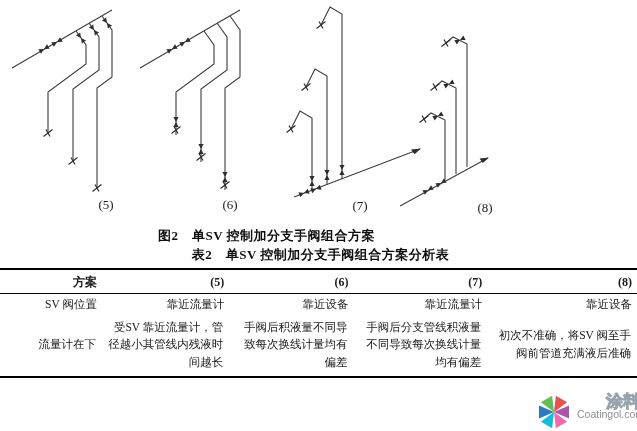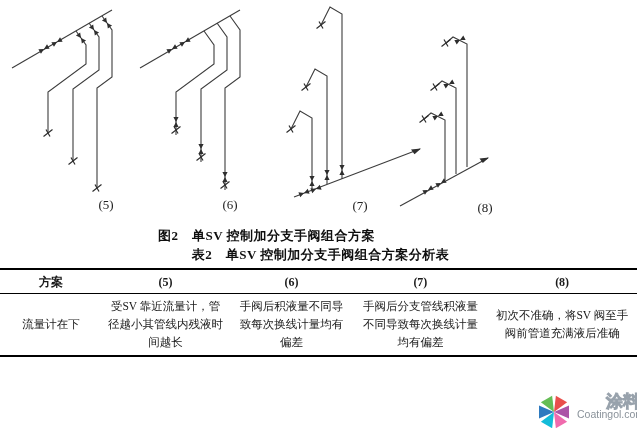--- a/index.html
+++ b/index.html
@@ -14,21 +14,21 @@
   .dtick{stroke:#2e2e2e;stroke-width:1.2;fill:none;}
   .dlabel{position:absolute;width:44px;text-align:center;font-size:13px;color:#222;}
   .cap{position:absolute;width:637px;text-align:center;font-weight:bold;font-size:13px;color:#0f0f0f;letter-spacing:.5px;}
   .cap-fig{top:227px;left:-52px;}
   .cap-tab{top:246px;left:2px;}
   table.analysis{
     position:absolute;top:268px;left:0;width:637px;border-collapse:collapse;
     font-size:11.5px;border-top:2px solid #000;border-bottom:2px solid #000;table-layout:fixed;
   }
   table.analysis thead th{font-weight:bold;font-size:12px;border-bottom:1.3px solid #000;height:21px;}
-  table.analysis th,table.analysis td{text-align:center;vertical-align:middle;padding:1px 5px;line-height:1.5;}
+  table.analysis th,table.analysis td{text-align:right;vertical-align:middle;padding:1px 5px;line-height:1.5;}
   table.analysis tbody tr{height:21px;}
   table.analysis tr.problem-row td{padding:4px 6px;line-height:1.55;}
   .wm-cn{
     position:absolute;left:566px;top:390px;font-size:17px;font-weight:bold;
     font-family:"Liberation Sans","DejaVu Sans",sans-serif;
     color:rgba(150,160,170,0.18);-webkit-text-stroke:0.9px #98a2ac;letter-spacing:0px;white-space:nowrap;margin-left:40px;
   }
   .wm-en{
     position:absolute;left:577px;top:408px;font-size:10.5px;color:#8a929a;
     font-family:"Liberation Sans","DejaVu Sans",sans-serif;white-space:nowrap;
@@ -128,20 +128,27 @@
   <thead>
     <tr>
       <th>方案</th>
       <th>(5)</th>
       <th>(6)</th>
       <th>(7)</th>
       <th>(8)</th>
     </tr>
   </thead>
   <tbody>
+    <tr>
+      <td>SV 阀位置</td>
+      <td>靠近流量计</td>
+      <td>靠近设备</td>
+      <td>靠近流量计</td>
+      <td>靠近设备</td>
+    </tr>
     <tr class="problem-row">
       <td>流量计在下</td>
       <td>受SV 靠近流量计，管径越小其管线内残液时间越长</td>
       <td>手阀后积液量不同导致每次换线计量均有偏差</td>
       <td>手阀后分支管线积液量不同导致每次换线计量均有偏差</td>
       <td>初次不准确，将SV 阀至手阀前管道充满液后准确</td>
     </tr>
   </tbody>
 </table>
 

